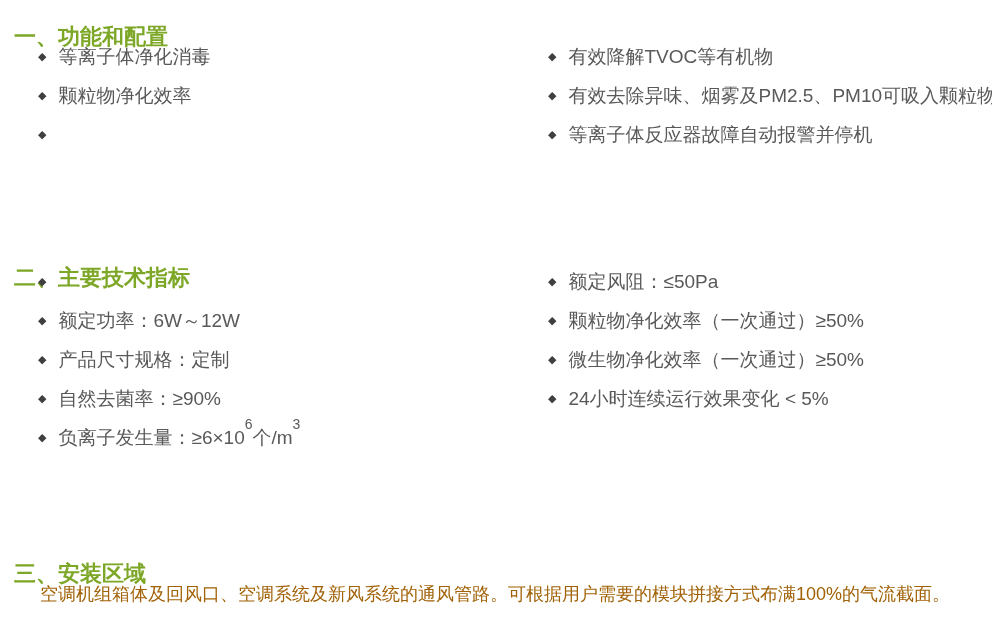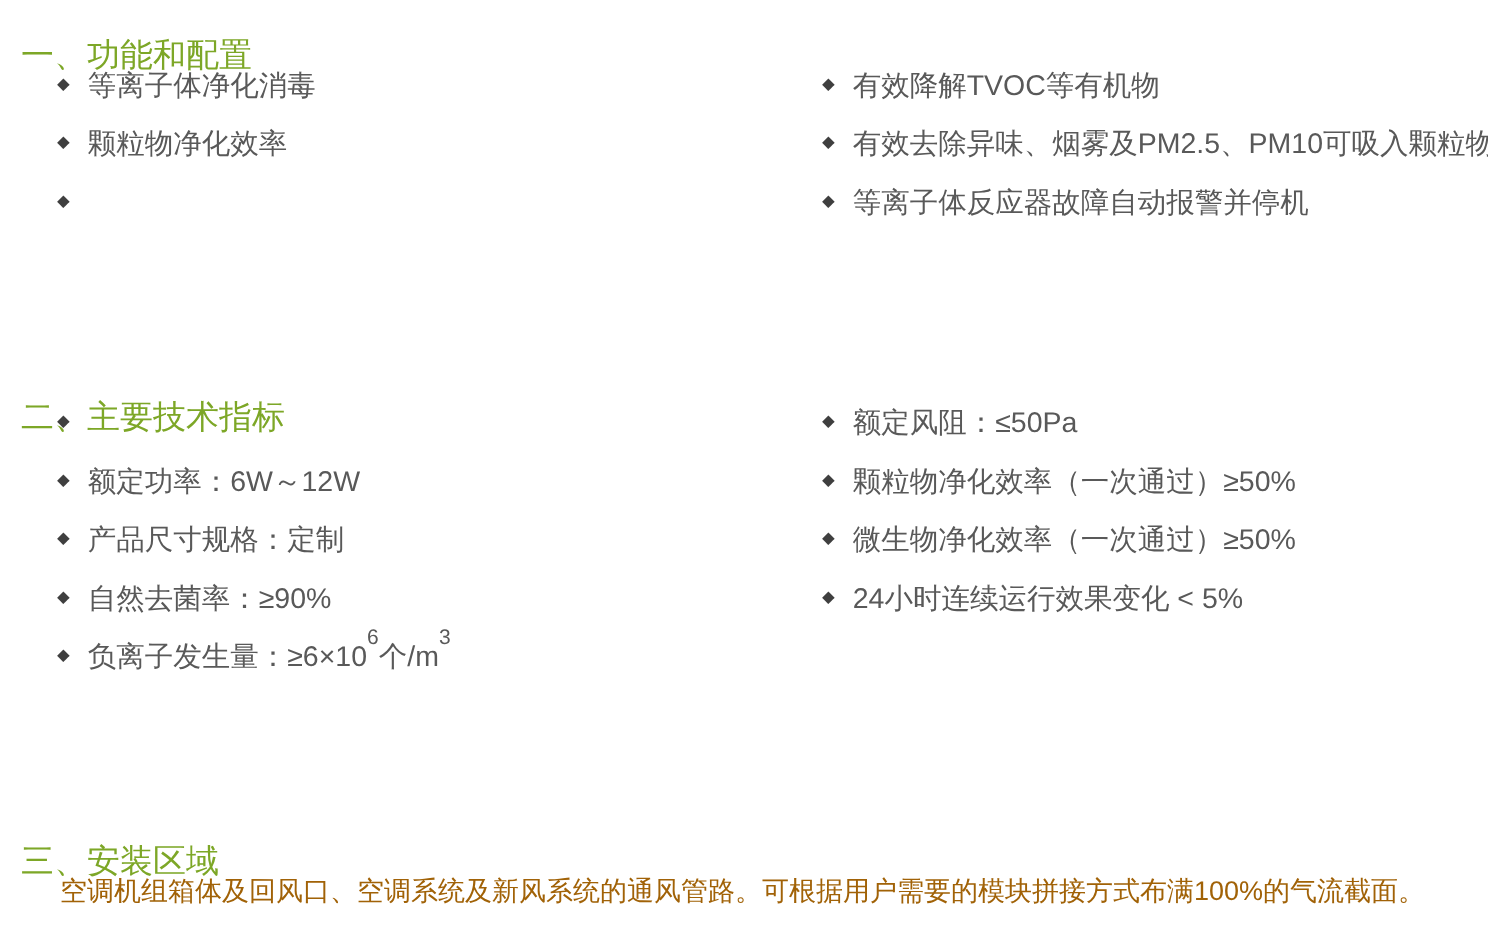--- a/index.html
+++ b/index.html
@@ -13,21 +13,21 @@
     width: 992px;
     height: 622px;
     background: #ffffff;
     overflow: hidden;
   }
   .section-heading {
     position: absolute;
     left: 14px;
     font-size: 22px;
     line-height: 26px;
-    font-weight: normal;
+    font-weight: bold;
     color: #7da727;
     white-space: nowrap;
   }
   .heading-features { top: 6px; }
   .heading-specs    { top: 243px; margin-top: 22px; }
   .heading-install  { top: 543px; }
 
   .two-col {
     position: absolute;
     left: 14px;

